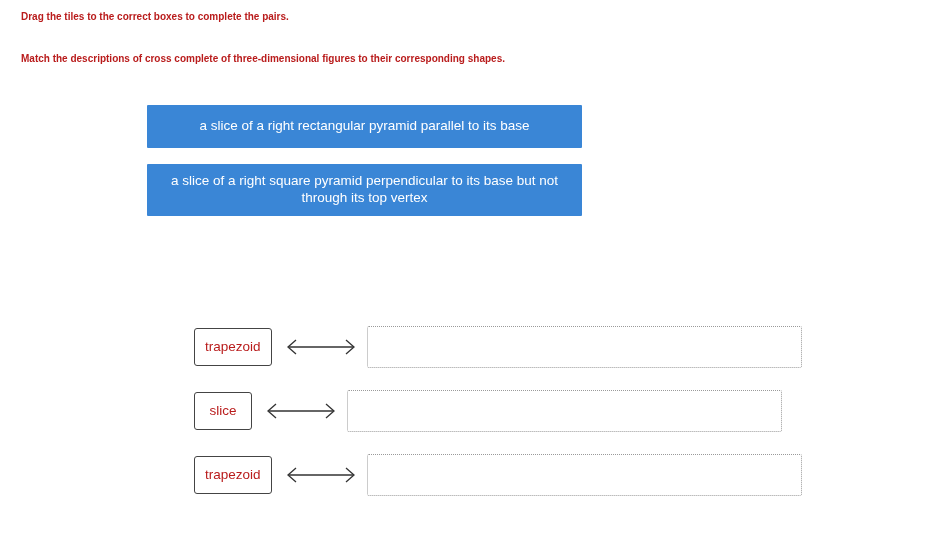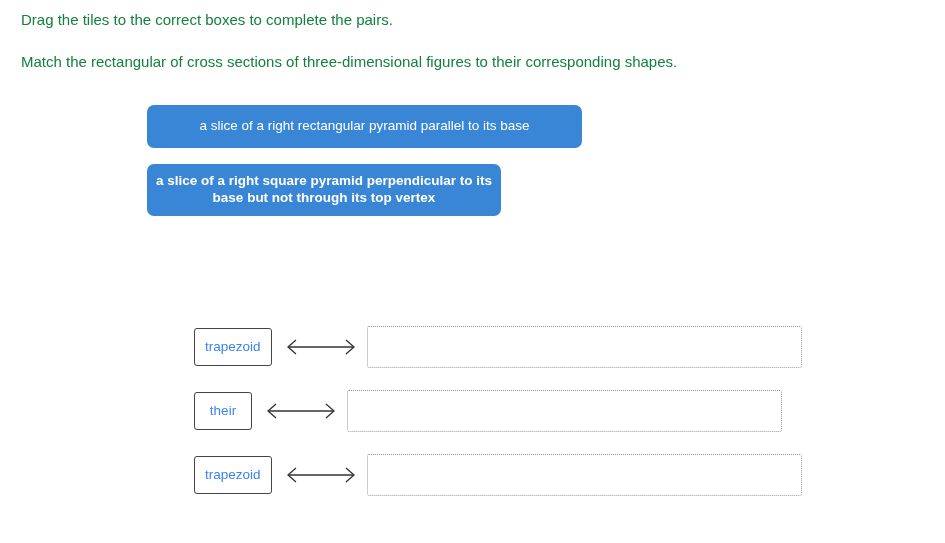--- a/index.html
+++ b/index.html
@@ -11,68 +11,69 @@
     height: 543px;
     background: #ffffff;
     font-family: "Liberation Sans", sans-serif;
     color: #1a1a1a;
     position: relative;
     overflow: hidden;
   }
   .instruction {
     position: absolute;
     left: 21px;
-    font-size: 15px;
-    color: #15803d;
+    font-size: 10px;
+    color: #b91c1c;
     line-height: 1.2;
     white-space: nowrap;
+    font-weight: bold;
   }
   #instruction-1 { top: 11px; }
   #instruction-2 { top: 53px; }
 
   .tiles {
     position: absolute;
     left: 147px;
     top: 105px;
     width: 435px;
   }
   .tile {
     background: #3a86d6;
     color: #ffffff;
     font-size: 13.5px;
     text-align: center;
-    border-radius: 7px;
+    border-radius: 1px;
     margin-bottom: 16px;
     padding: 9px 6px;
     line-height: 1.25;
     box-sizing: border-box;
     cursor: move;
     user-select: none;
   }
   #tile-0 { width: 435px; padding: 13px 6px; }
-  #tile-1 { width: 354px; font-weight: bold; }
+  #tile-1 { width: 435px; }
   #tile-2 { width: 435px; }
 
   .pairs {
     position: absolute;
     left: 194px;
     top: 326px;
   }
   .pair-row {
     display: flex;
     align-items: center;
     margin-bottom: 22px;
     height: 42px;
   }
   .label-box {
     border: 1px solid #444444;
     border-radius: 3px;
     background: #ffffff;
     font-size: 13.5px;
-    color: #3b82f6;
+    color: #b91c1c;
     padding: 7px 10px;
     min-width: 58px;
     text-align: center;
     box-sizing: border-box;
     height: 38px;
     line-height: 22px;
     display: flex;
     align-items: center;
     justify-content: center;
   }
@@ -88,41 +89,41 @@
     border: 1px dotted #9a9a9a;
     border-radius: 2px;
     background: #ffffff;
     box-sizing: border-box;
   }
 </style>
 </head>
 <body>
 
 <div class="instruction" id="instruction-1">Drag the tiles to the correct boxes to complete the pairs.</div>
-<div class="instruction" id="instruction-2">Match the rectangular of cross sections of three-dimensional figures to their corresponding shapes.</div>
+<div class="instruction" id="instruction-2">Match the descriptions of cross complete of three-dimensional figures to their corresponding shapes.</div>
 
 <div class="tiles">
   <div class="tile" id="tile-0">a slice of a right rectangular pyramid parallel to its base</div>
   <div class="tile" id="tile-1">a slice of a right square pyramid perpendicular to its base but not through its top vertex</div>
 </div>
 
 <div class="pairs">
 
   <div class="pair-row">
     <div class="label-box">trapezoid</div>
     <svg class="arrow" viewBox="0 0 80 22">
       <line x1="8" y1="11" x2="72" y2="11" stroke="#333333" stroke-width="1.3"></line>
       <polyline points="15,4 7,11 15,18" fill="none" stroke="#333333" stroke-width="1.3"></polyline>
       <polyline points="65,4 73,11 65,18" fill="none" stroke="#333333" stroke-width="1.3"></polyline>
     </svg>
     <div class="drop-zone"></div>
   </div>
 
   <div class="pair-row">
-    <div class="label-box">their</div>
+    <div class="label-box">slice</div>
     <svg class="arrow" viewBox="0 0 80 22">
       <line x1="8" y1="11" x2="72" y2="11" stroke="#333333" stroke-width="1.3"></line>
       <polyline points="15,4 7,11 15,18" fill="none" stroke="#333333" stroke-width="1.3"></polyline>
       <polyline points="65,4 73,11 65,18" fill="none" stroke="#333333" stroke-width="1.3"></polyline>
     </svg>
     <div class="drop-zone"></div>
   </div>
 
   <div class="pair-row">
     <div class="label-box">trapezoid</div>

